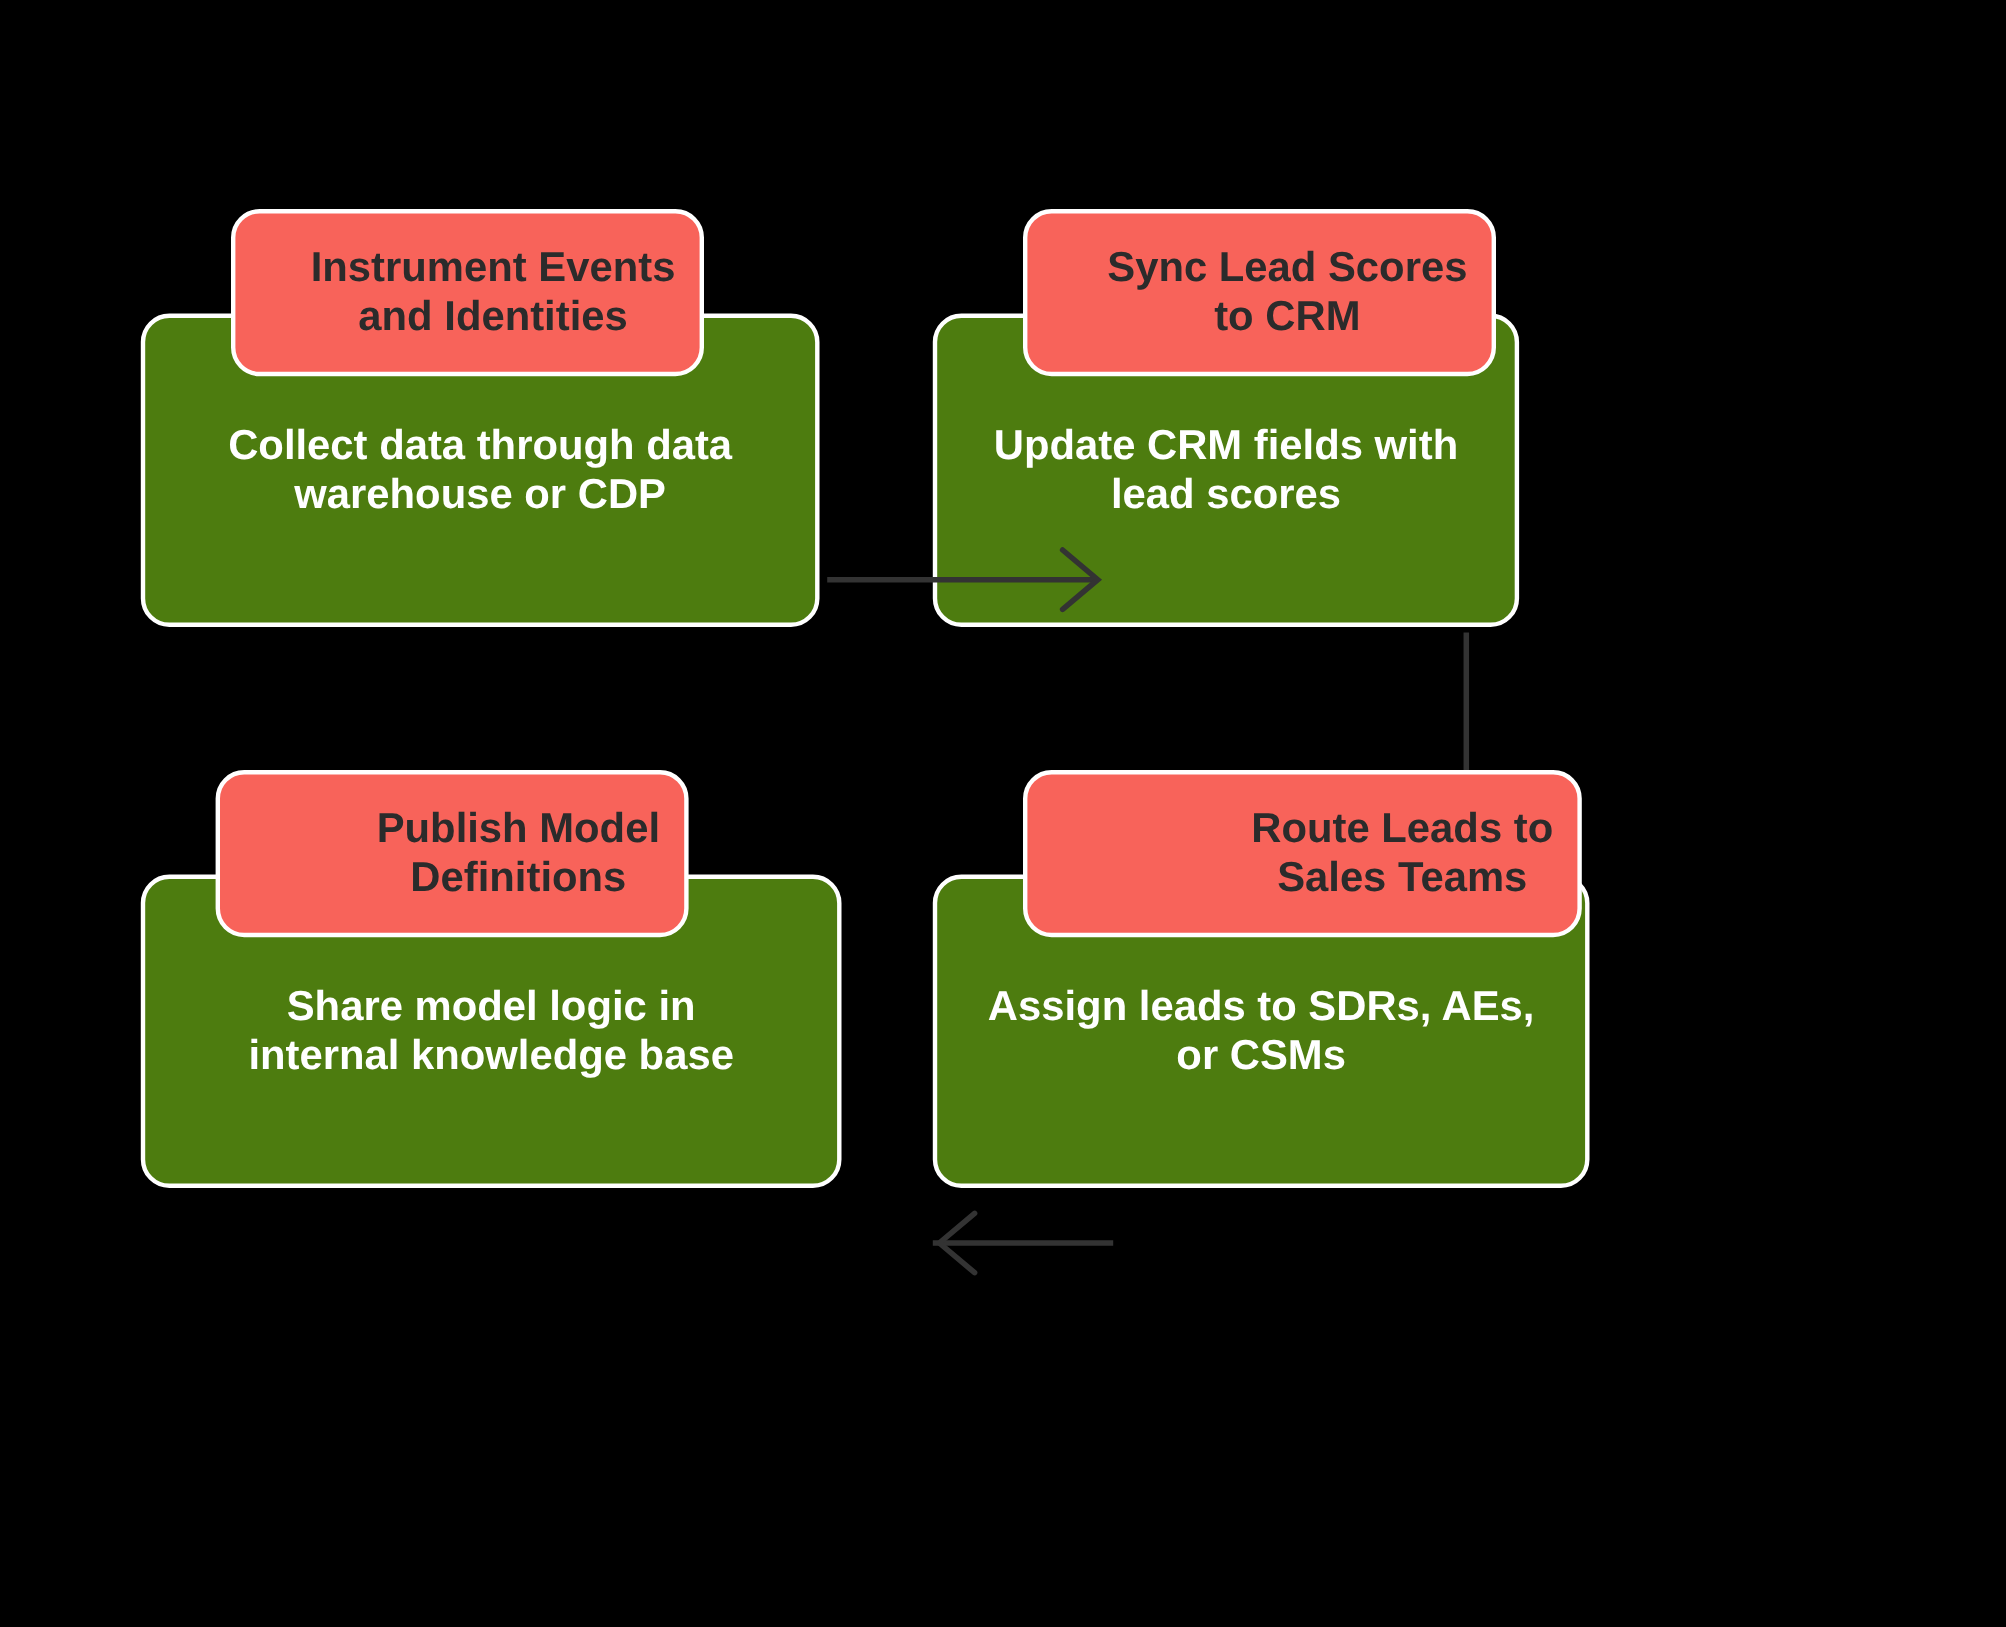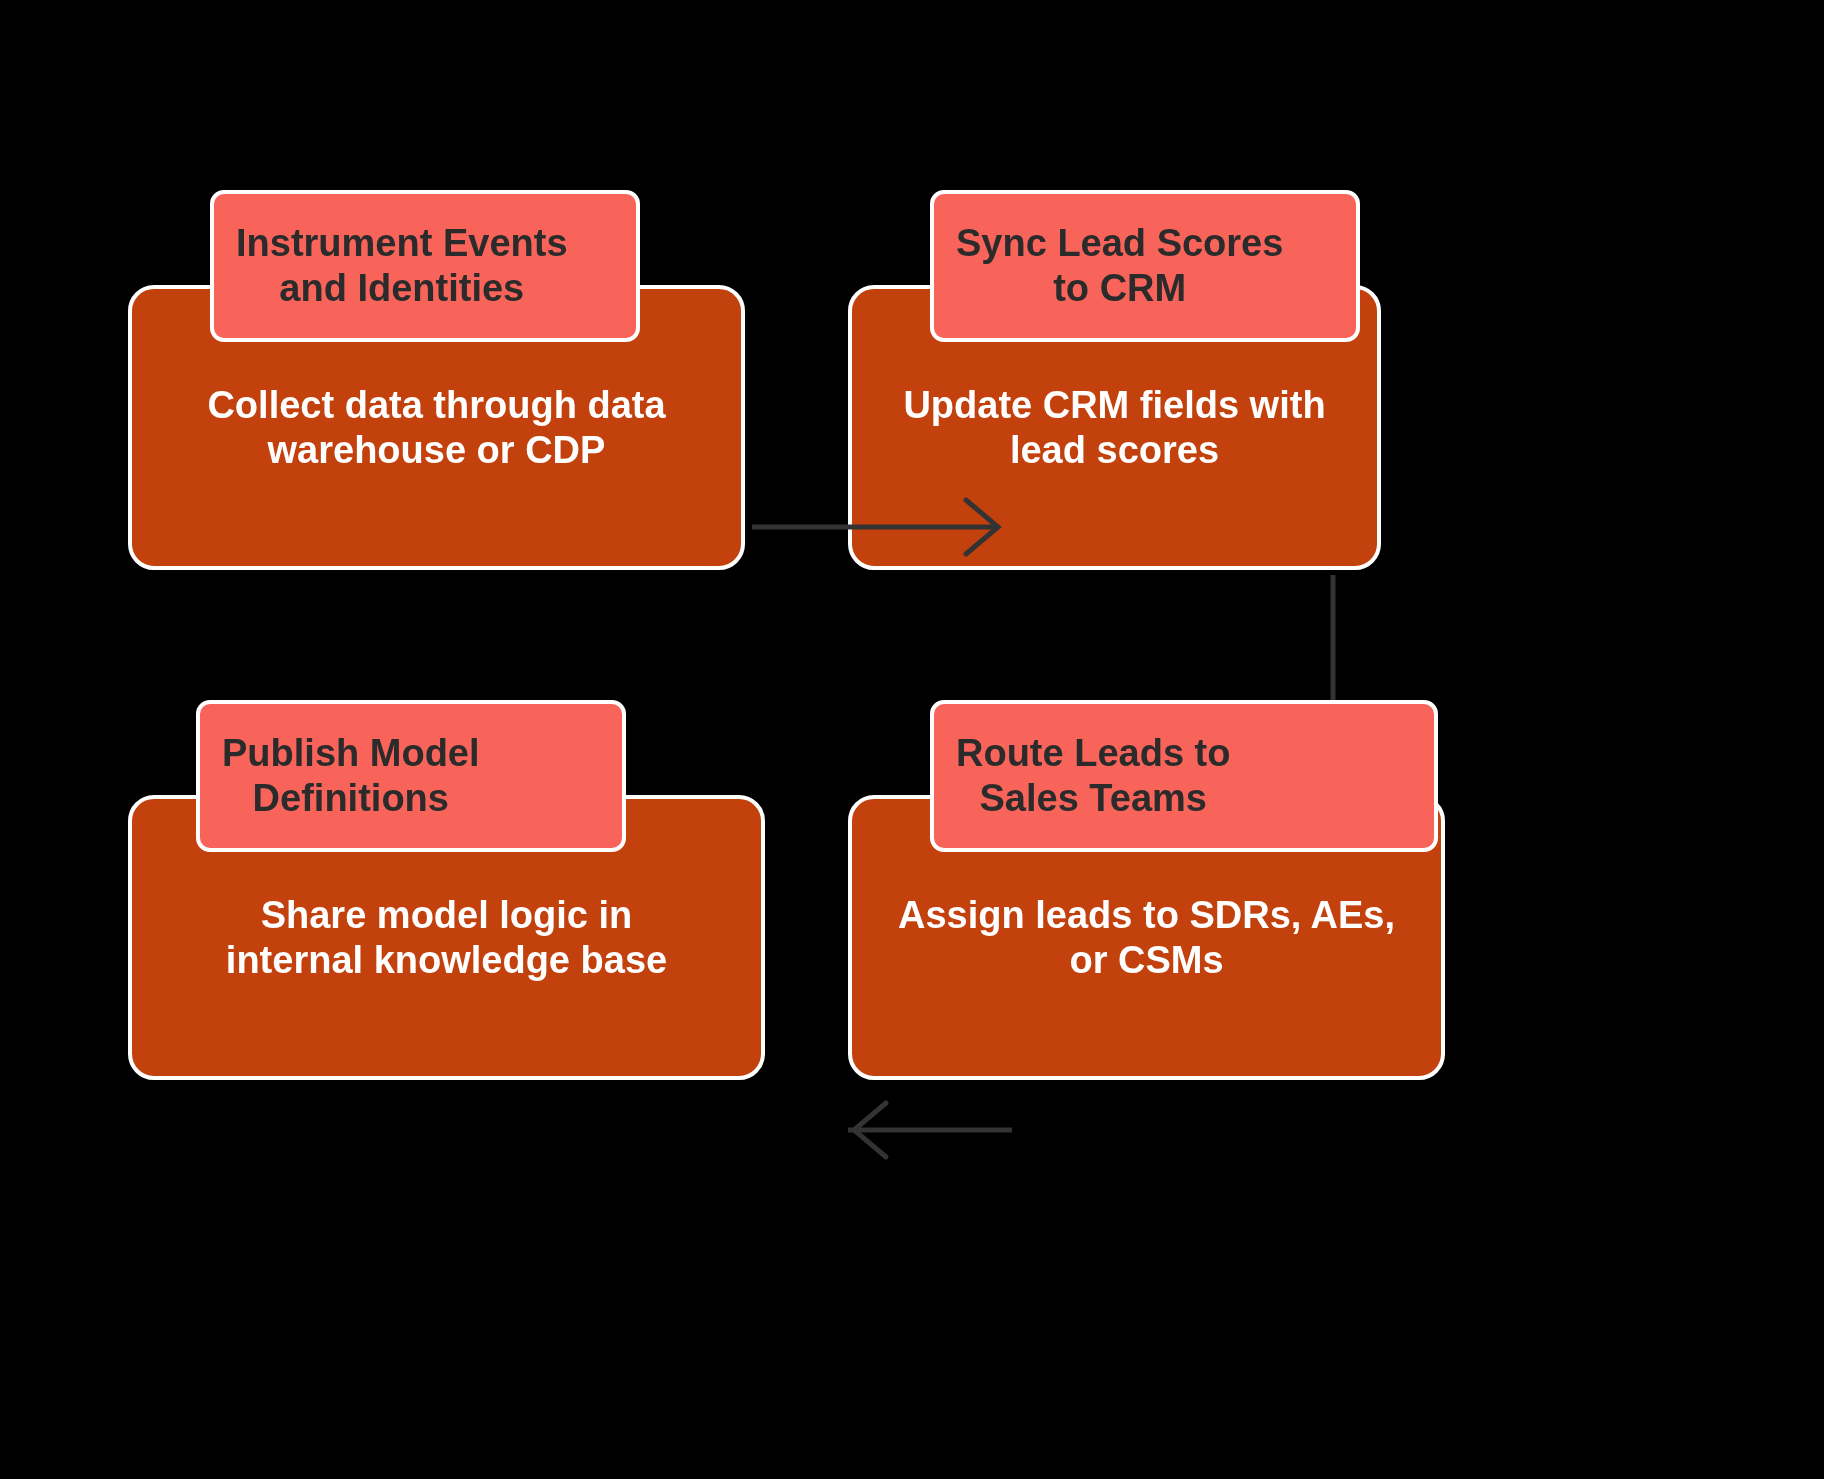--- a/index.html
+++ b/index.html
@@ -19,45 +19,45 @@
     inset: 0;
     width: 1824px;
     height: 1479px;
   }
   .node {
     position: absolute;
   }
   
   .body-card {
     position: absolute;
-    background: #c2410c;
+    background: #4d7c0f;
     border: 4px solid #FFFFFF;
     border-radius: 26px;
     box-sizing: border-box;
     display: flex;
     align-items: center;
     justify-content: center;
     text-align: center;
     color: #FFFFFF;
     font-size: 38px;
     font-weight: 700;
     line-height: 1.18;
     padding: 0 26px;
     z-index: 1;
   }
   
   .title-card {
     position: absolute;
     background: #F8635A;
     border: 4px solid #FFFFFF;
-    border-radius: 14px;
+    border-radius: 26px;
     box-sizing: border-box;
     display: flex;
     align-items: center;
-    justify-content: flex-start;
+    justify-content: flex-end;
     text-align: center;
     color: #2B2B2B;
     font-size: 38px;
     font-weight: 600;
     line-height: 1.18;
     padding: 0 22px;
     z-index: 3;
   }
   .card-text {
     display: block;

